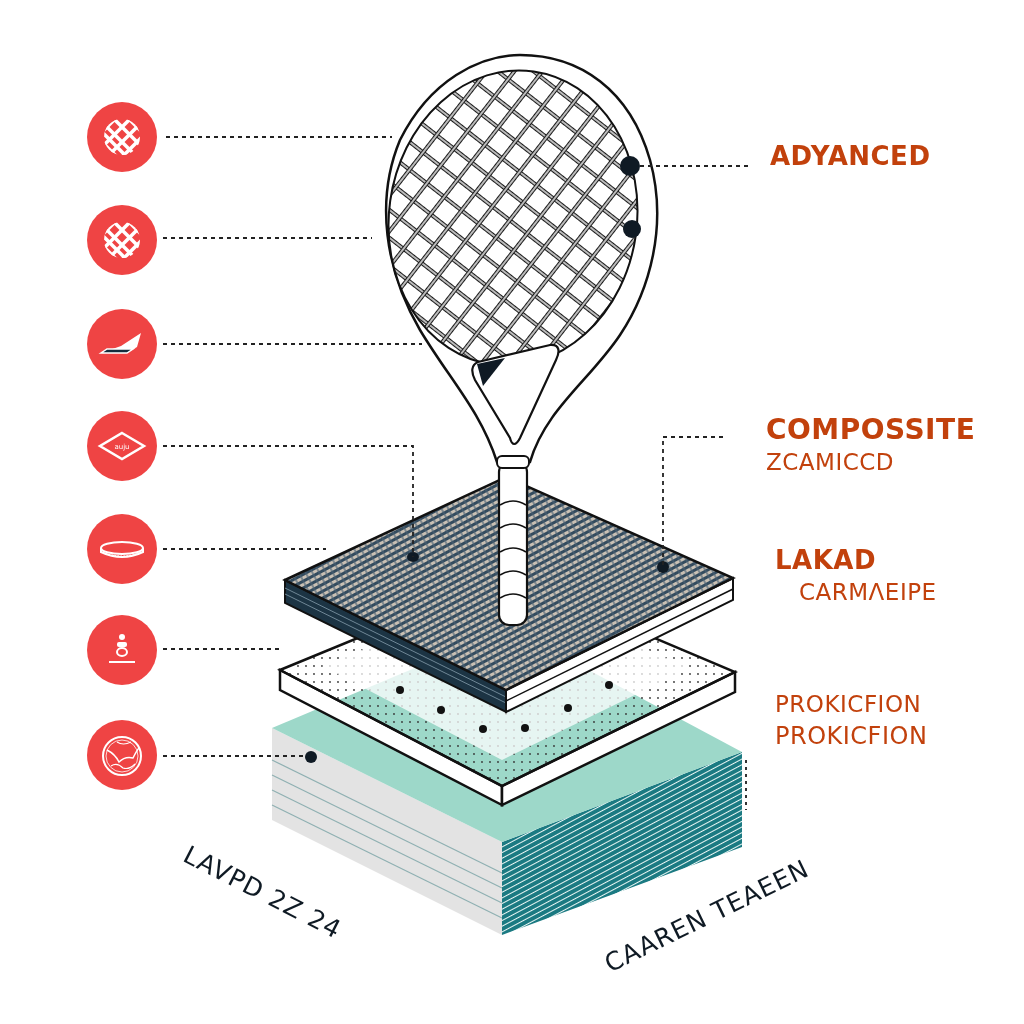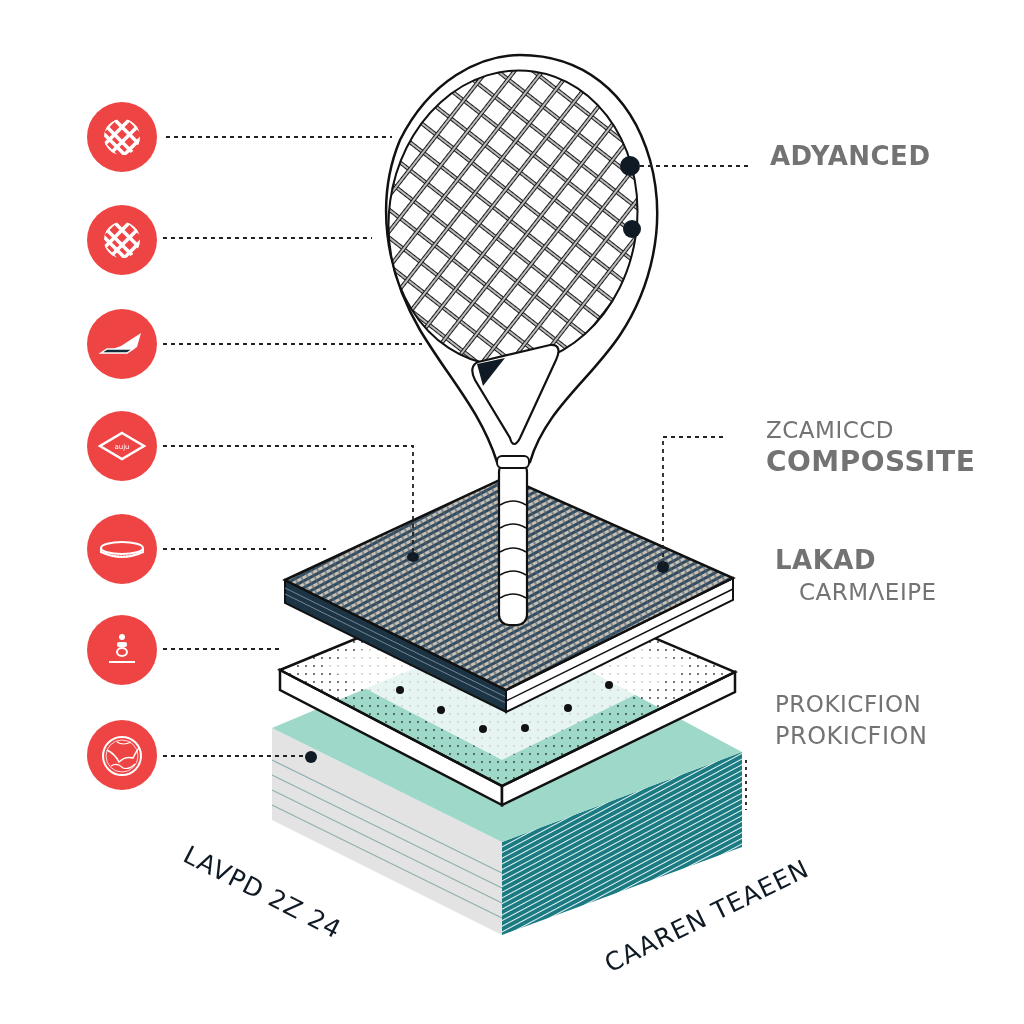--- a/index.html
+++ b/index.html
@@ -1,20 +1,20 @@
 <!DOCTYPE html>
 <html><head>
 <meta charset="utf-8">
 <style>
   html, body { margin: 0; padding: 0; background: #ffffff; }
   body { width: 1024px; height: 1024px; position: relative; overflow: hidden; font-family: "DejaVu Sans", sans-serif; color: #0f1a24; }
   #scene { position: absolute; left: 0; top: 0; width: 1024px; height: 1024px; }
   .icon-badge { position: absolute; width: 70px; height: 70px; border-radius: 50%; background: #ef4444; }
   .icon-badge svg { width: 70px; height: 70px; display: block; }
-  .label { position: absolute; color: #737373; letter-spacing: 0.5px; }
+  .label { position: absolute; color: #c2410c; letter-spacing: 0.5px; }
   .label .line { display: block; white-space: nowrap; }
   .bold { font-weight: bold; }
   .lg { font-size: 26px; line-height: 32px; }
   .md { font-size: 24px; line-height: 32px; }
   .rot-label { position: absolute; font-family: "DejaVu Sans", sans-serif; font-size: 25px; letter-spacing: 1px; white-space: nowrap; color: #0f1a24; transform-origin: left top; }
 </style>
 </head>
 <body>
 
 <svg id="scene" viewBox="0 0 1024 1024" xmlns="http://www.w3.org/2000/svg">
@@ -186,22 +186,22 @@
     <path d="M 24,46 Q 30,42 36,48 Q 42,50 48,44" fill="none" stroke="#ffffff" stroke-width="1.2"></path>
     <path d="M 30,22 Q 36,26 44,22" fill="none" stroke="#ffffff" stroke-width="1.2"></path>
   </svg>
 </div>
 
 <div class="label" style="left:770px;top:140px;">
   <span class="line bold lg">ADYANCED</span>
 </div>
 
 <div class="label" style="left:766px;top:414px;">
+  <span class="line bold lg" style="font-size:28px;">COMPOSSITE</span>
   <span class="line md" style="font-size:23px;">ZCAMICCD</span>
-  <span class="line bold lg" style="font-size:28px;">COMPOSSITE</span>
 </div>
 
 <div class="label" style="left:775px;top:544px;">
   <span class="line bold lg">LAKAD</span>
   <span class="line md" style="font-size:23px;margin-left:24px;">CARMΛEIPE</span>
 </div>
 
 <div class="label" style="left:775px;top:688px;">
   <span class="line md" style="font-size:23px;">PROKICFION</span>
   <span class="line md" style="font-size:24px;">PROKICFION</span>

